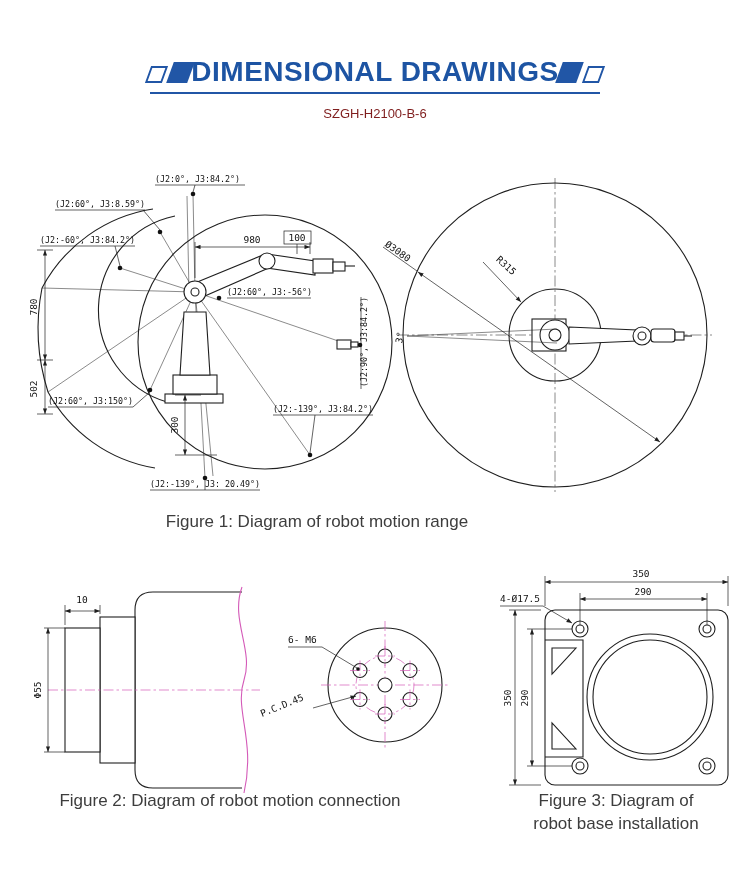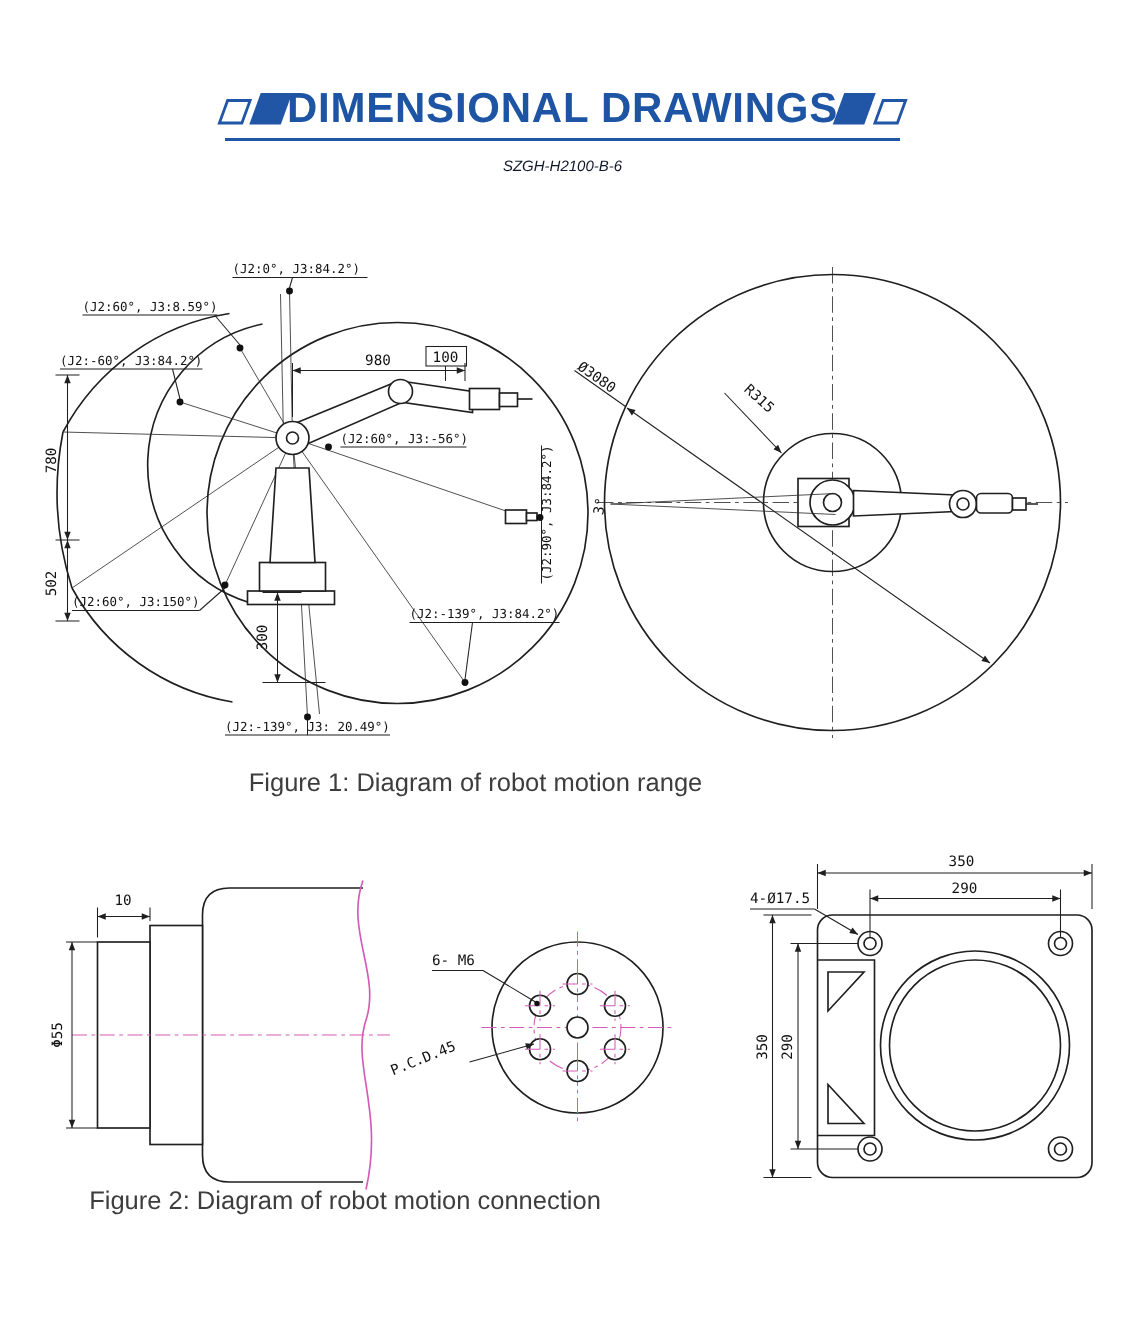--- a/index.html
+++ b/index.html
@@ -7,21 +7,21 @@
           font-family:"Liberation Sans", sans-serif; }
 
   
   .title-row { display:flex; align-items:center; justify-content:center; gap:0; padding-top:56px; }
   .page-title { margin:0; font-size:28px; font-weight:700; color:#1d54a3; letter-spacing:.5px;
                 font-family:"Liberation Sans", sans-serif; }
   .decor { display:flex; align-items:flex-end; gap:5px; }
   .para-solid { display:inline-block; width:21px; height:21px; background:#2156a6; transform:skewX(-20deg); }
   .para-outline { display:inline-block; width:13px; height:13px; border:2px solid #2156a6; transform:skewX(-20deg); }
   .title-rule { width:450px; height:2px; background:#2156a6; margin:4px auto 0; }
-  .subtitle { text-align:center; margin-top:12px; font-size:10px; font-weight:500; color:#0f172a;font-style:italic; }
+  .subtitle { text-align:center; margin-top:12px; font-size:13px; font-weight:500; color:#7f1d1d; }
 
   
   .fig { position:absolute; }
   .caption { position:absolute; text-align:center; font-size:17px; color:#3d3d3d; line-height:1.35; }
 
   
   .ln   { stroke:#1f1f1f; stroke-width:1.1; fill:none; }
   .fw   { fill:#fff; stroke:#1f1f1f; stroke-width:1.1; }
   .thin { stroke:#2a2a2a; stroke-width:.55; fill:none; }
   .dim  { stroke:#1f1f1f; stroke-width:.7; fill:none; }
@@ -337,14 +337,18 @@
       <text class="dimt" transform="translate(16,136) rotate(-90)" text-anchor="middle">350</text>
     </g>
     <g>
       <line class="dim" x1="32" y1="67" x2="77" y2="67"></line>
       <line class="dim" x1="32" y1="204" x2="77" y2="204"></line>
       <line class="dim" x1="37" y1="67" x2="37" y2="204" marker-start="url(#a3)" marker-end="url(#a3)"></line>
       <text class="dimt" transform="translate(33,136) rotate(-90)" text-anchor="middle">290</text>
     </g>
   </svg>
 
+  <div class="caption" style="left:492px; top:790px; width:248px;">
+    <div>Figure 3: Diagram of</div>
+    <div>robot base installation</div>
+  </div>
 
 </div>
 
 </body></html>

